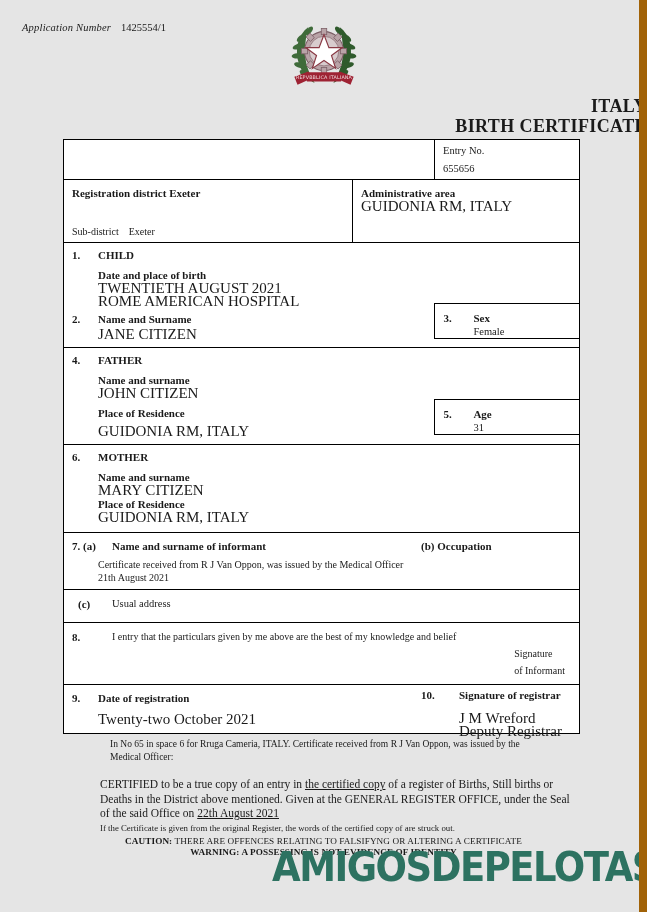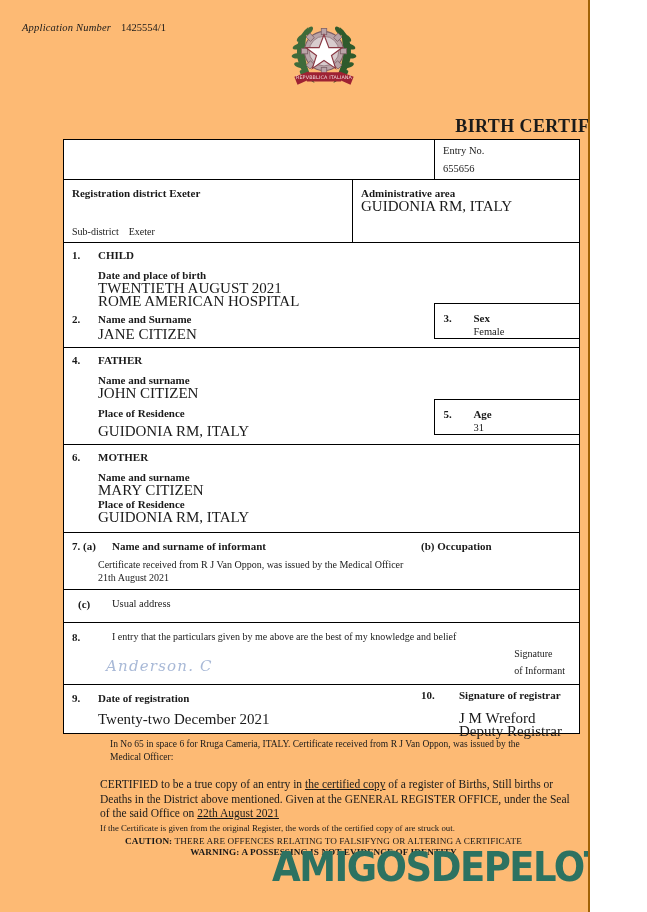--- a/index.html
+++ b/index.html
@@ -6,26 +6,26 @@
     margin: 0;
     padding: 0;
     background: #ffffff;
   }
   body {
     font-family: "Liberation Serif", "DejaVu Serif", serif;
     color: #1a1a1a;
   }
   #page {
     position: relative;
-    width: 590px;
+    width: 647px;
     height: 912px;
-    background: #fdba74;
+    background: #e5e5e5;
     overflow: hidden;
     box-sizing: border-box;
-    border-right: 2px solid #a16207;
+    border-right: 8px solid #a16207;
   }
 
   
   .app-number {
     position: absolute;
     left: 22px;
     top: 22px;
     font-size: 10.5px;
     white-space: nowrap;
   }
@@ -422,35 +422,34 @@
         </div>
       </div>
     </div>
 
     <div class="row sec-declaration">
       <div class="pblock">
         <div class="prow">
           <span class="num" style="padding-left:8px;box-sizing:border-box;width:48px;flex:0 0 48px;">8.</span>
           <span class="t10">I entry that the particulars given by me above are the best of my knowledge and belief</span>
         </div>
-        <div class="sig-script">Anderson. C</div>
       </div>
       <div class="signature-block">
         <div>Signature</div>
         <div>of Informant</div>
       </div>
     </div>
 
     <div class="row sec-registration last">
       <div class="pblock">
         <div class="prow">
           <span class="num" style="padding-left:8px;box-sizing:border-box;">9.</span>
           <span class="bold t11">Date of registration</span>
         </div>
-        <div class="indent val-text" style="margin-top:9px;">Twenty-two December 2021</div>
+        <div class="indent val-text" style="margin-top:9px;">Twenty-two October 2021</div>
       </div>
       <div class="reg-right">
         <div>
           <span class="rr-num">10.</span><span class="bold t11">Signature of registrar</span>
         </div>
         <div class="val-text" style="margin-left:38px;margin-top:9px;">J M Wreford Deputy Registrar</div>
       </div>
     </div>
 
   </div>

